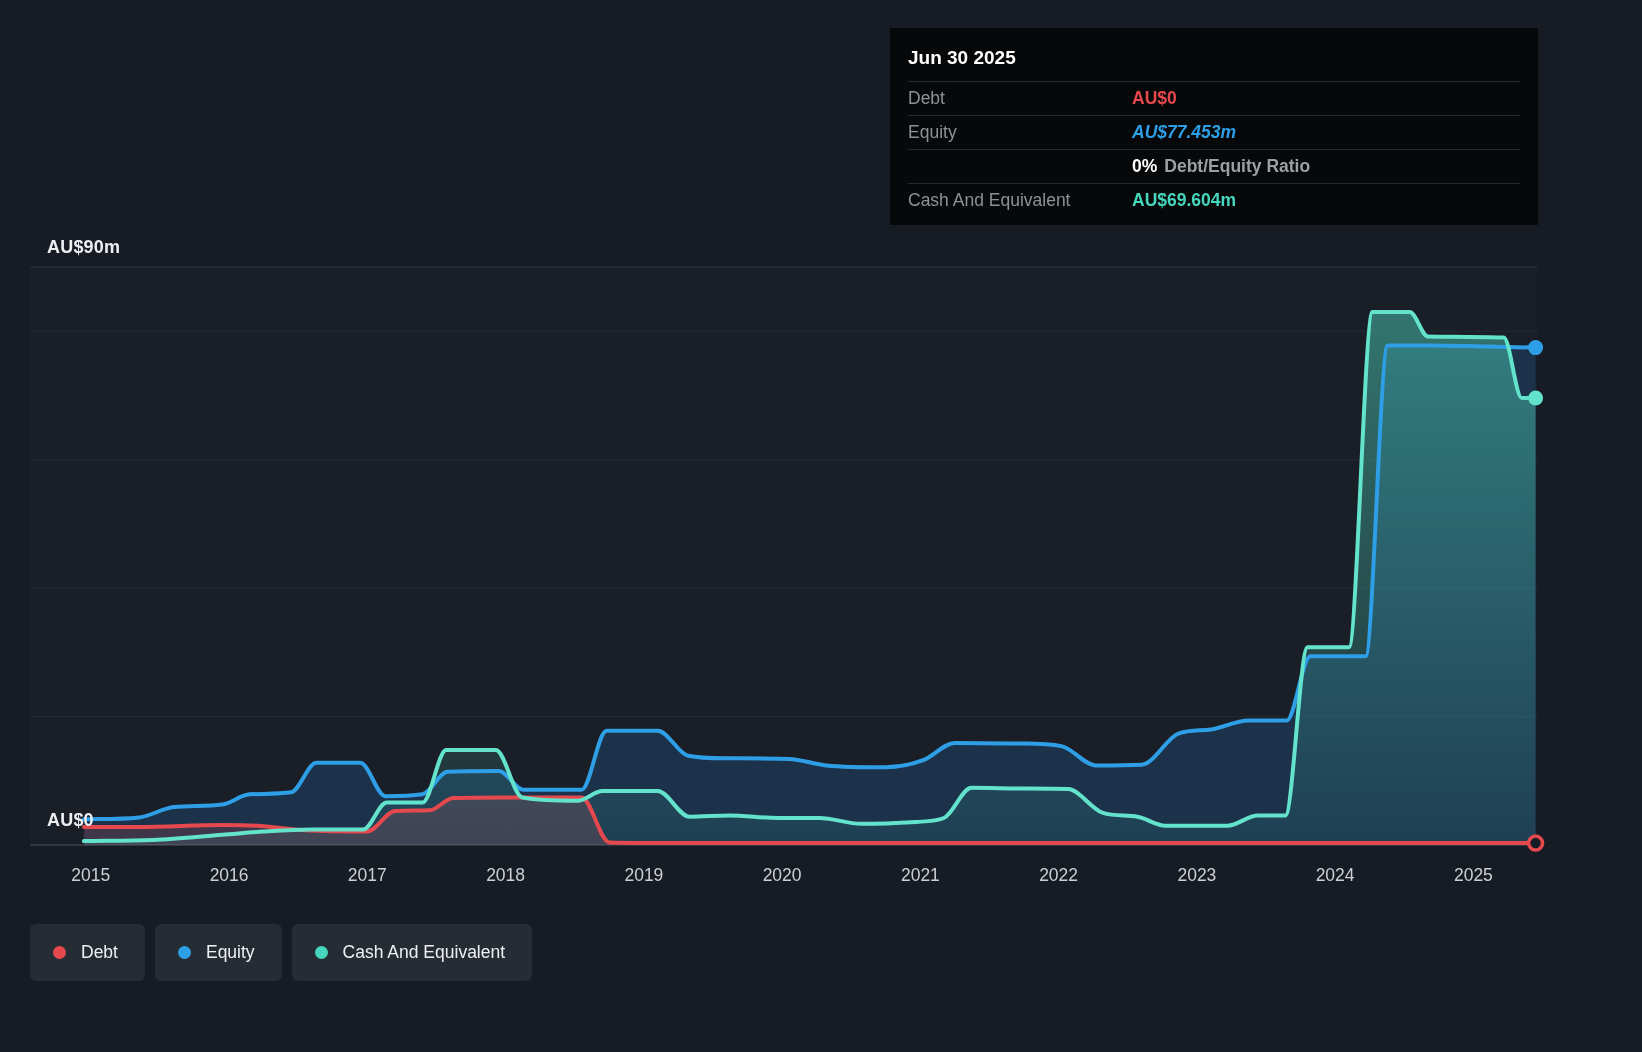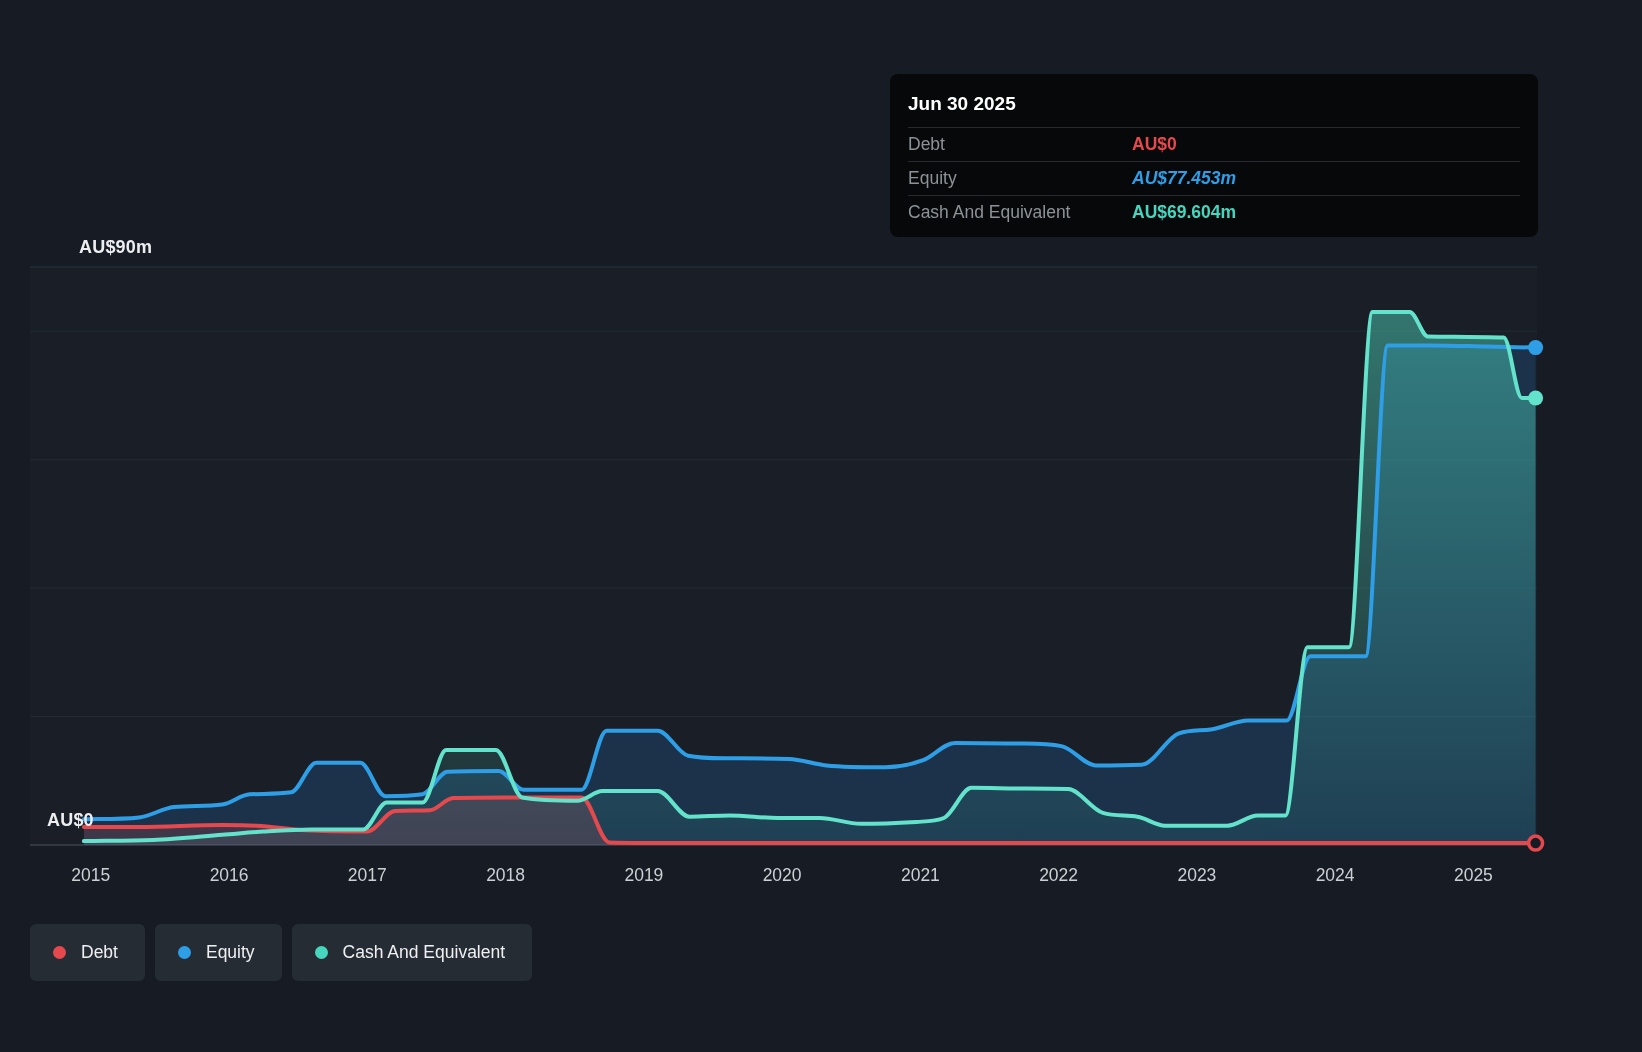--- a/index.html
+++ b/index.html
@@ -2,25 +2,25 @@
 <html><head>
 <meta charset="utf-8">
 <style>
   html,body{margin:0;padding:0;background:#10141a;}
   .stage{
     position:relative;width:1642px;height:1052px;background:#171c24;overflow:hidden;
     font-family:"Liberation Sans","DejaVu Sans",sans-serif;
   }
   svg#chart{position:absolute;left:0;top:0;font-family:"Liberation Sans","DejaVu Sans",sans-serif;}
   .ylab{position:absolute;left:47px;color:#eceef0;font-size:18px;font-weight:700;letter-spacing:.2px;}
-  .ylab.top{top:237px;margin-left:32px;}
+  .ylab.top{top:237px;}
   .ylab.zero{top:810px;}
   .tooltip{
     position:absolute;left:890px;top:28px;width:648px;box-sizing:border-box;
-    background:#07080a;border-radius:8px;padding:12px 18px 8px 18px;margin-top:46px;
+    background:#07080a;border-radius:0;padding:12px 18px 8px 18px;
   }
   .tt-title{color:#ffffff;font-size:19px;font-weight:700;padding:7px 0 12px 0;border-bottom:1px solid #26292d;}
   .tt-row{display:flex;align-items:center;height:33px;border-bottom:1px solid #26292d;font-size:17.5px;}
   .tt-row:last-child{border-bottom:none;}
   .tt-label{width:224px;flex:none;color:#8d9297;font-weight:400;}
   .tt-val{font-weight:700;}
   .tt-ratio-bold{color:#ffffff;font-weight:700;}
   .tt-ratio-rest{color:#9aa0a5;font-weight:700;margin-left:7px;}
   .legend{position:absolute;left:30px;top:924px;display:flex;gap:10px;}
   .legend-pill{
@@ -77,20 +77,24 @@
     <div class="tt-title">Jun 30 2025</div>
     <div class="tt-row">
       <span class="tt-label">Debt</span>
       <span class="tt-val" style="color: rgb(229, 72, 77);">AU$0</span>
     </div>
     <div class="tt-row">
       <span class="tt-label">Equity</span>
       <span class="tt-val" style="color: rgb(46, 159, 230); font-style: italic;">AU$77.453m</span>
     </div>
     <div class="tt-row">
+      <span class="tt-label"></span>
+      <span class="tt-val"><span class="tt-ratio-bold">0%</span><span class="tt-ratio-rest">Debt/Equity Ratio</span></span>
+    </div>
+    <div class="tt-row">
       <span class="tt-label">Cash And Equivalent</span>
       <span class="tt-val" style="color: rgb(69, 214, 189); text-align: right;">AU$69.604m</span>
     </div>
   </div>
 
   <div class="legend">
     <div class="legend-pill">
       <span class="legend-dot" style="background: rgb(229, 72, 77);"></span>
       <span>Debt</span>
     </div>

